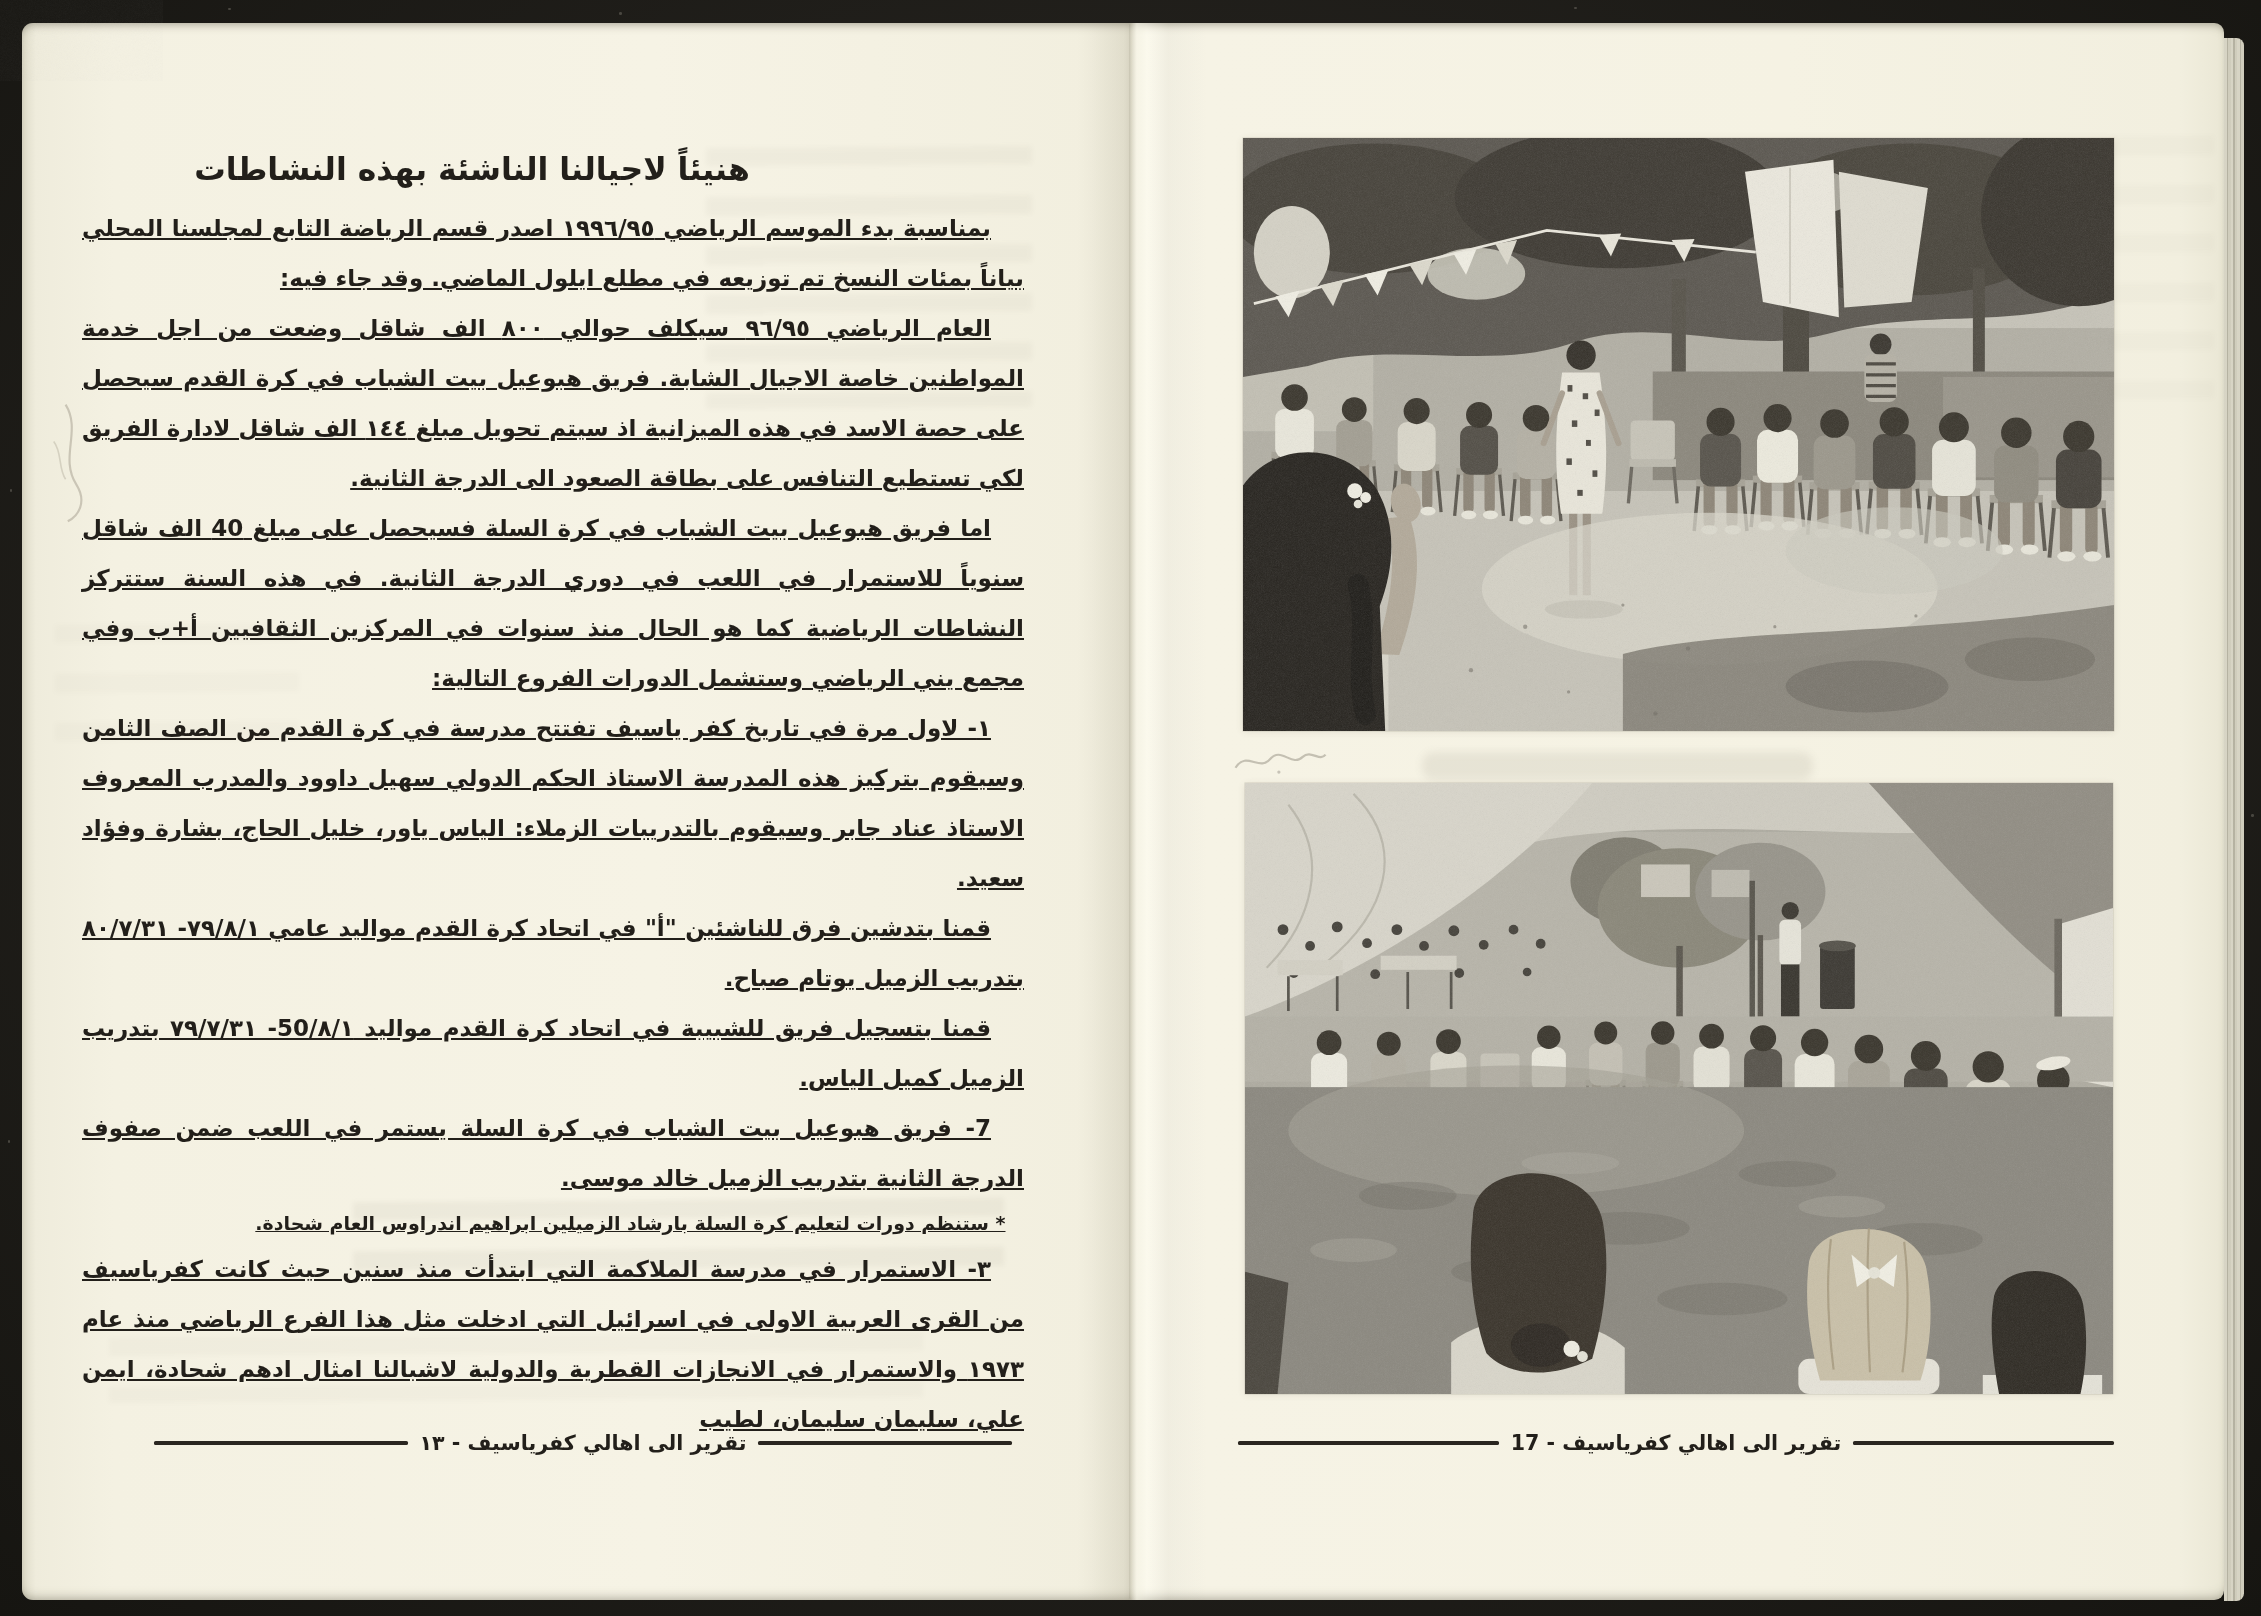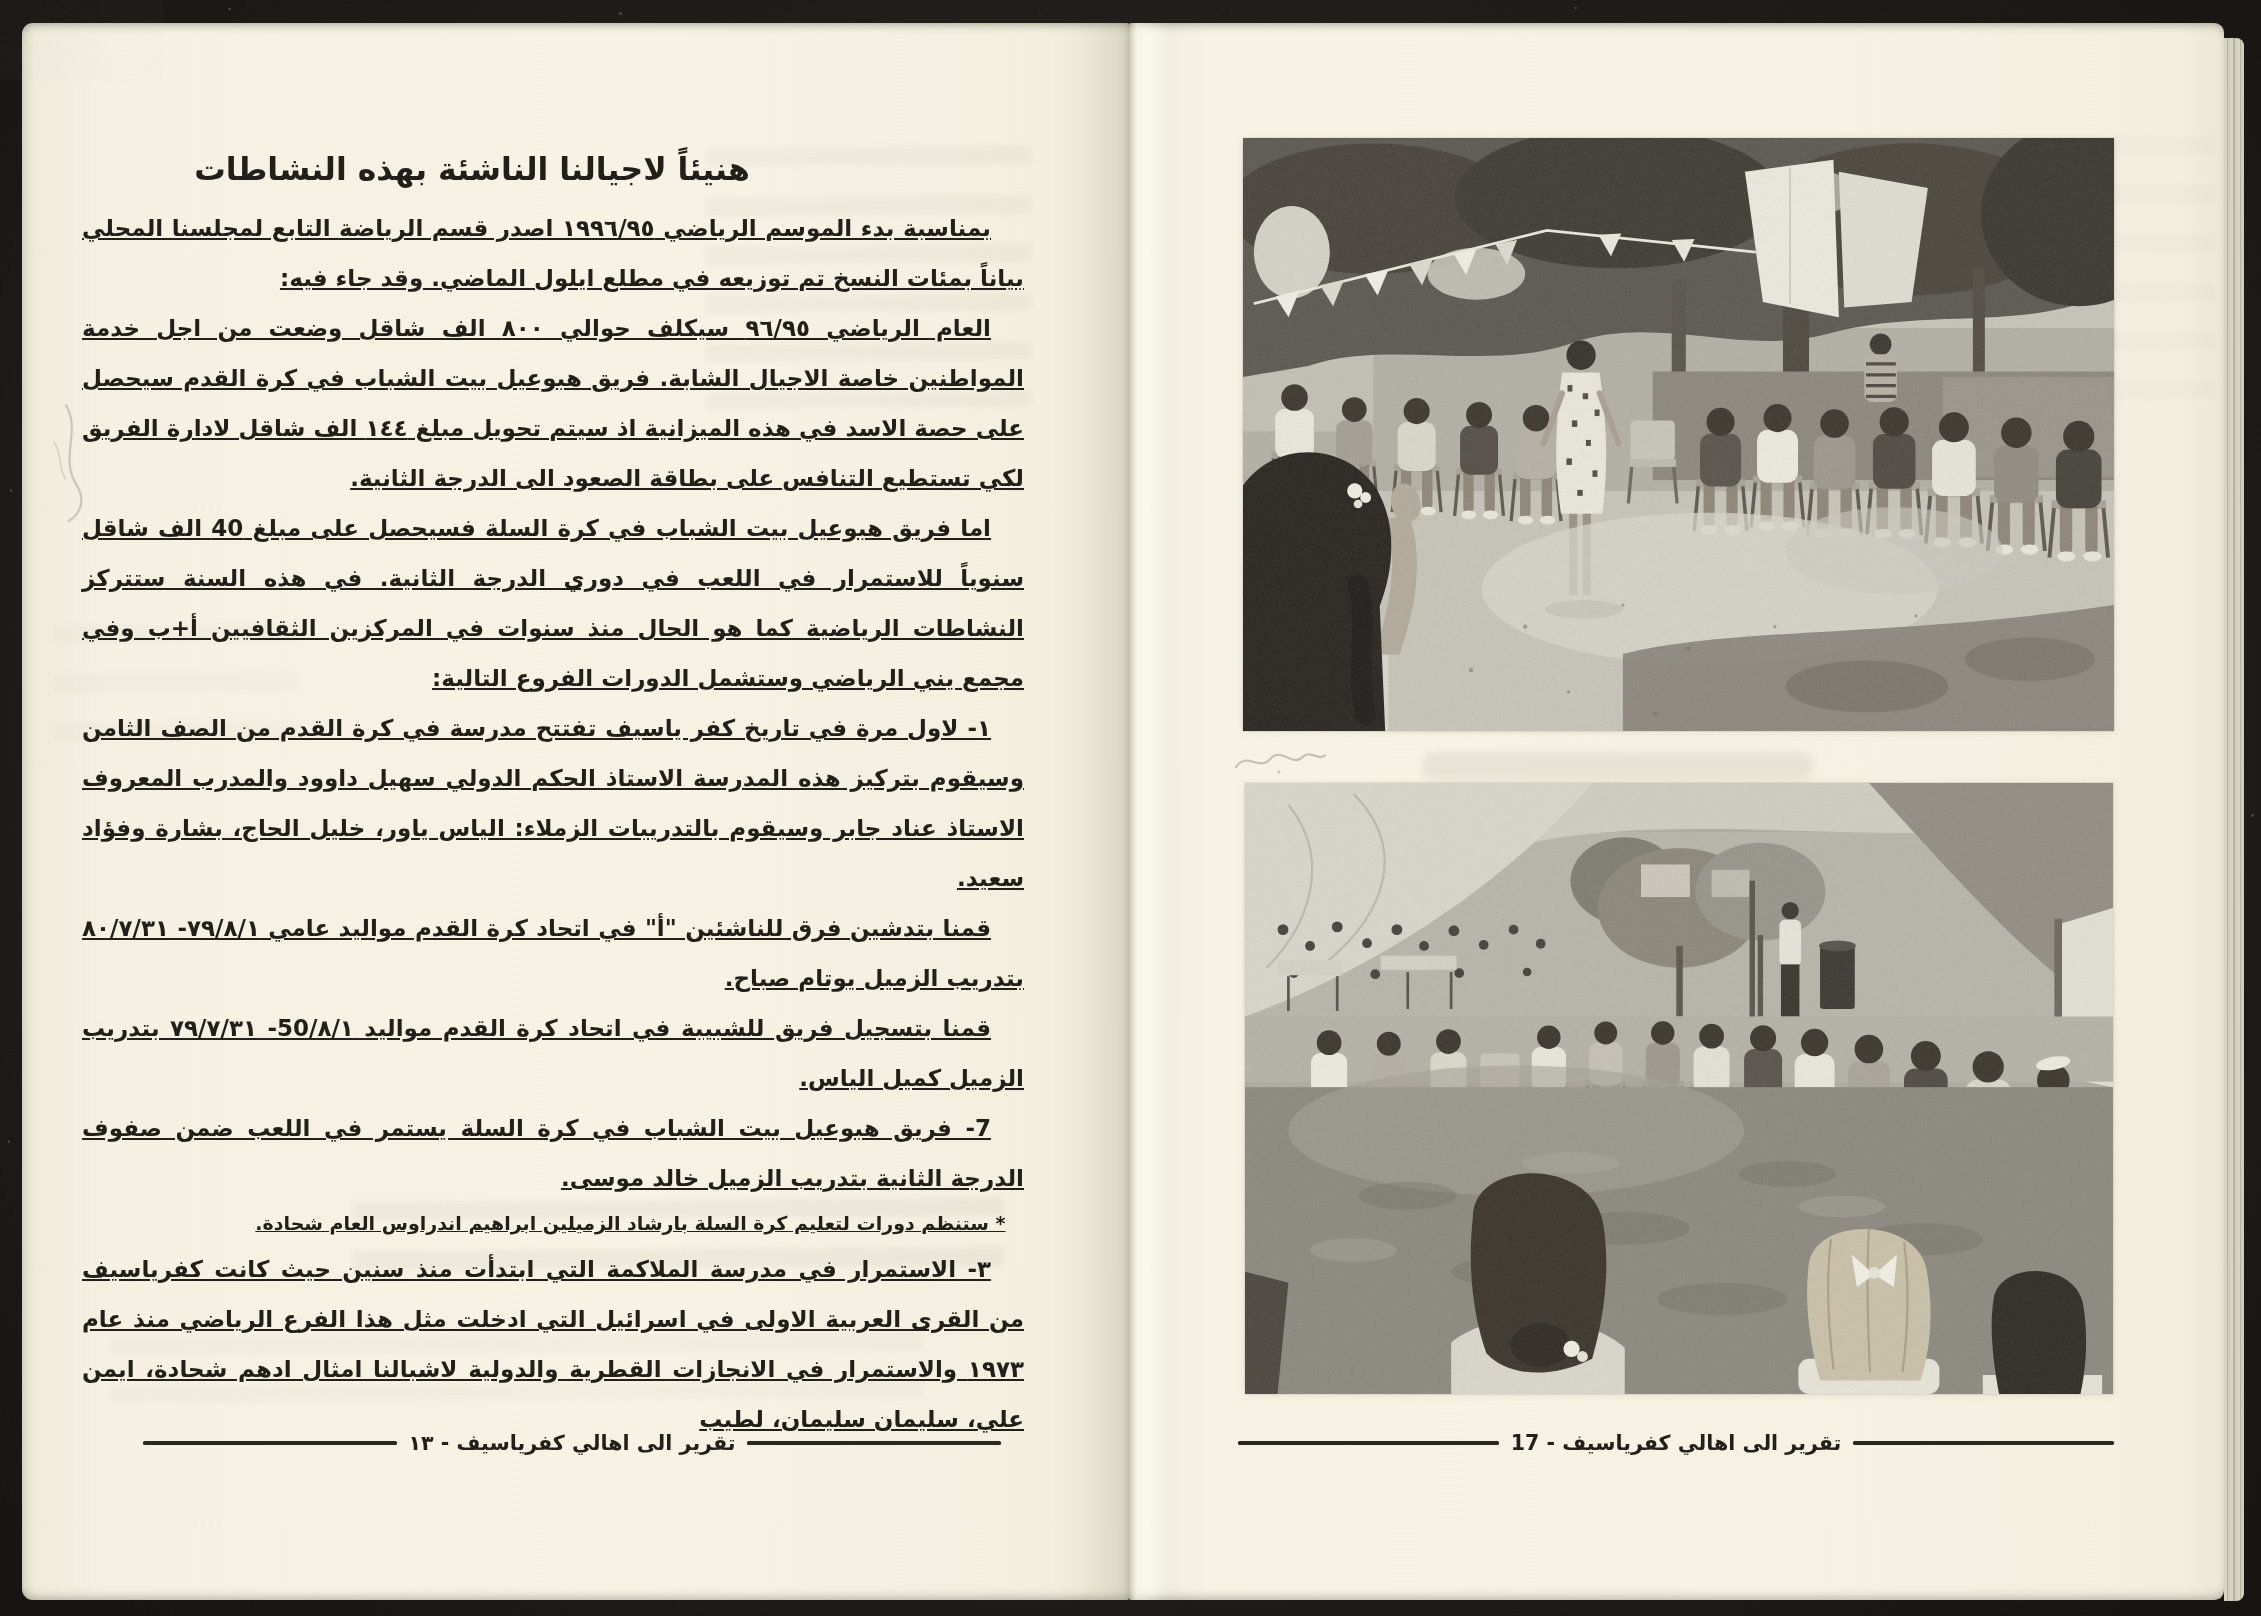--- a/index.html
+++ b/index.html
@@ -2,39 +2,39 @@
 <html lang="ar" style="font-size:8.7px"><head>
 <meta charset="utf-8">
 <style>
   html,body{margin:0;padding:0;background:#0d0c0a;}
   body{font-family:"DejaVu Sans",sans-serif;}
   .scan{position:relative;width:2261px;height:1616px;overflow:hidden;
         background:radial-gradient(ellipse at 50% 45%, #2b2925 0%, #23211d 45%, #161511 100%);}
   .page{position:absolute;top:23px;height:1577px;color:#221f1a;}
   .page-left{left:22px;width:1107px;border-radius:11px 2.2px 2.2px 11px;
         background:linear-gradient(90deg,#dedbc9 0%,#efecdc 1.2%,#f4f1e2 8%,#f6f3e5 55%,#f2efdf 93%,#e7e4d2 99%,#ddd9c6 100%);
-        box-shadow:inset 0 7.6px 9.8px -6.5px rgba(90,85,70,.55), inset 0 -8.7px 11px -7.6px rgba(90,85,70,.5);}
+        box-shadow:inset 0 7.6px 9.8px -6.5px rgba(90,85,70,.55), inset 0 -8.7px 11px -7.6px rgba(90,85,70,.5);padding-left:41px;}
   .page-right{left:1129px;width:1095px;border-radius:2.2px 9.8px 9.8px 2.2px;
         background:linear-gradient(90deg,#e3e0ce 0%,#f9f7eb 1.6%,#f6f3e5 7%,#f5f2e3 60%,#f2efdf 96%,#eae7d5 100%);
         box-shadow:inset 0 7.6px 9.8px -6.5px rgba(90,85,70,.55), inset 0 -8.7px 11px -7.6px rgba(90,85,70,.5);}
   .page-stack-edge{position:absolute;top:38px;left:2224px;width:19.5px;height:1563px;border-radius:0 7.6px 7.6px 0;
         background:repeating-linear-gradient(90deg,#ece9d8 0 2.7px,#c6c3b1 2.7px 4.3px,#e4e1cf 4.3px 6.5px);opacity:.9;}
   .gutter{position:absolute;top:23px;left:1077px;width:130px;height:1577px;pointer-events:none;
         background:linear-gradient(90deg,rgba(120,112,90,0) 0%,rgba(120,112,90,.10) 36%,rgba(120,112,90,.16) 40%,
                    rgba(255,253,240,.55) 46%,rgba(255,253,240,.25) 55%,rgba(120,112,90,.06) 70%,rgba(120,112,90,0) 100%);}
   
   .title{position:absolute;top:128px;left:60px;width:942px;margin:0;transform:translateX(-81px);
         font-size:31.5px;font-weight:bold;text-align:center;letter-spacing:0;}
   .body-text{position:absolute;top:180px;left:60px;width:942px;
         font-size:23px;font-weight:bold;line-height:50px;text-align:justify;}
   .body-text p{margin:0;text-indent:33px;text-decoration:underline;}
   .body-text p.note{font-size:19px;line-height:41px;text-indent:18.5px;}
   
   .footer{position:absolute;bottom:145px;display:flex;align-items:center;gap:8.7px;direction:rtl;}
-  .footer-left{left:121px;width:858px;}
+  .footer-left{left:132px;width:858px;}
   .footer-right{left:109px;width:876px;}
   .footer .rule{flex:1;height:3.3px;background:#2a2620;border-radius:1.6px;}
   .footer .footer-text{font-size:20.6px;font-weight:bold;white-space:nowrap;padding:0 3.3px;}
   
   .photo{position:absolute;margin:0;padding:0;box-shadow:0 0 0 0.5px rgba(120,115,100,.25), 0 1.1px 7.6px rgba(80,75,60,.12);}
   .photo svg{display:block;width:100%;height:100%;}
   .photo-top{left:114px;top:115px;width:871px;height:593px;}
   .photo-bottom{left:116px;top:760px;width:868px;height:611px;}
   
   .ghost{position:absolute;pointer-events:none;transform:skewY(-.4deg);filter:blur(2.7px);opacity:.09;

